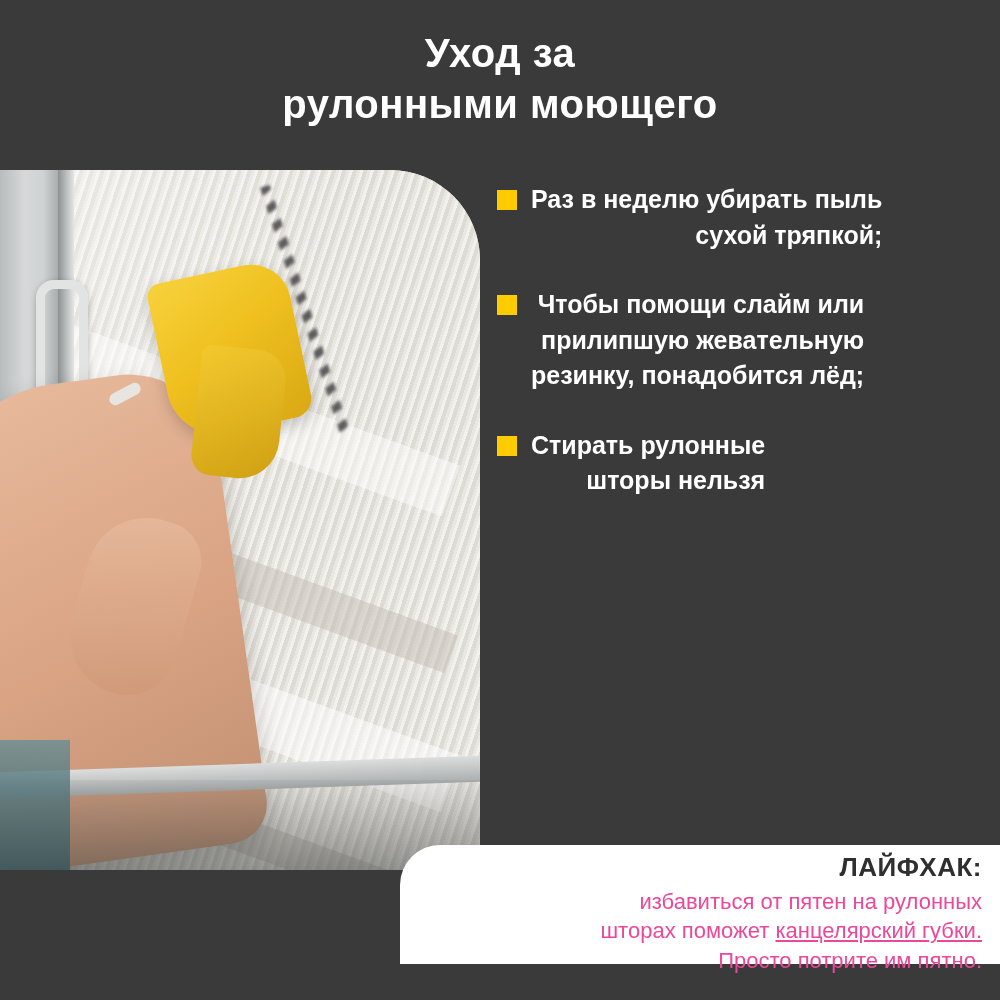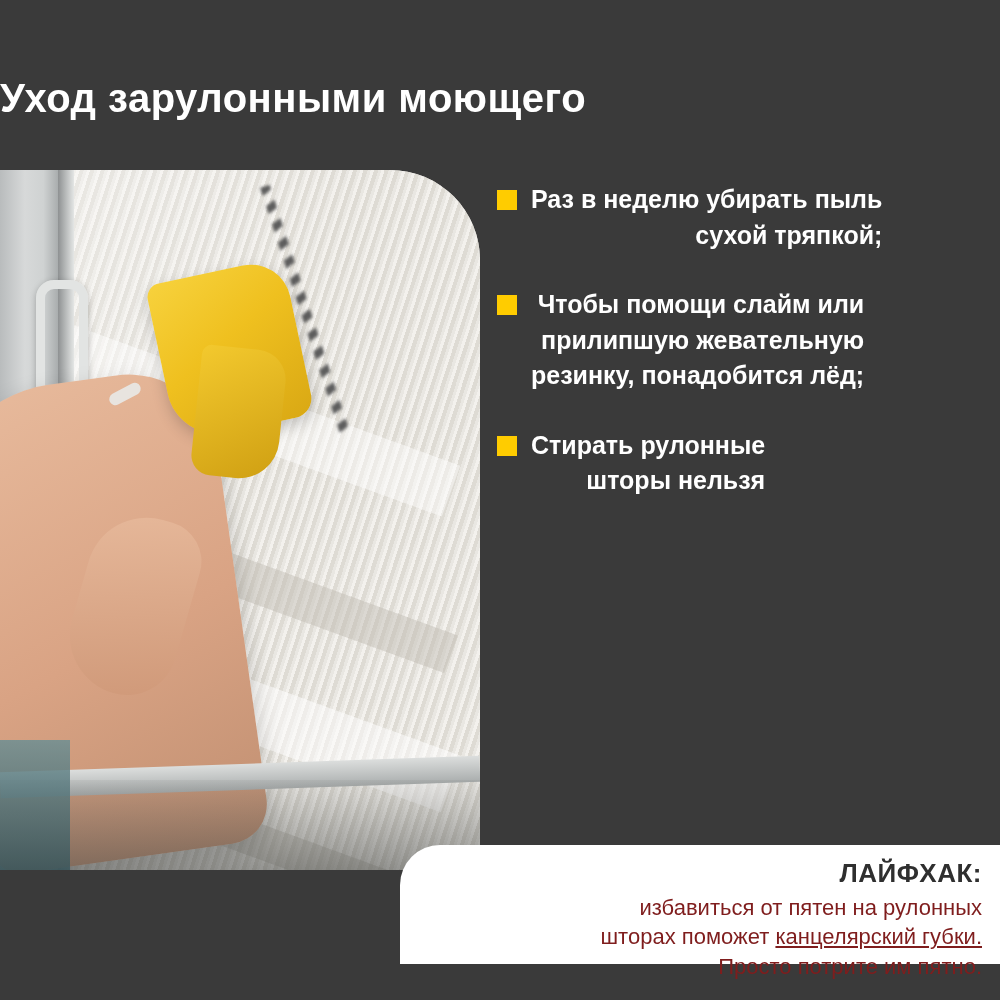--- a/index.html
+++ b/index.html
@@ -18,21 +18,21 @@
     overflow: hidden;
   }
   
   .title-area {
     position: absolute;
     top: 0;
     left: 0;
     width: 1000px;
     height: 170px;
     display: flex;
-    flex-direction: row;
+    flex-direction: column;
     align-items: center;
     justify-content: flex-start;
     padding-top: 28px;
     box-sizing: border-box;
   }
   .title-line {
     color: #ffffff;
     font-weight: bold;
     font-size: 40px;
     letter-spacing: 0.5px;
@@ -230,32 +230,32 @@
   
   .lifehack {
     position: absolute;
     left: 400px;
     top: 845px;
     width: 600px;
     height: 119px;
     background: #ffffff;
     border-top-left-radius: 40px;
     box-sizing: border-box;
-    padding: 13px 18px 10px 18px;
+    padding: 7px 18px 10px 18px;
     text-align: right;
   }
   .lifehack-title {
     color: #2f2f2f;
     font-size: 26px;
     font-weight: bold;
     letter-spacing: 0.5px;
     margin-bottom: 4px;
   }
   .lifehack-body {
-    color: #7f1d1d;
+    color: #ec4899;
     font-size: 22px;
     line-height: 1.34;
     white-space: pre-line;
   }
   .underline {
     text-decoration: underline;
   }
 </style>
 </head>
 <body>

